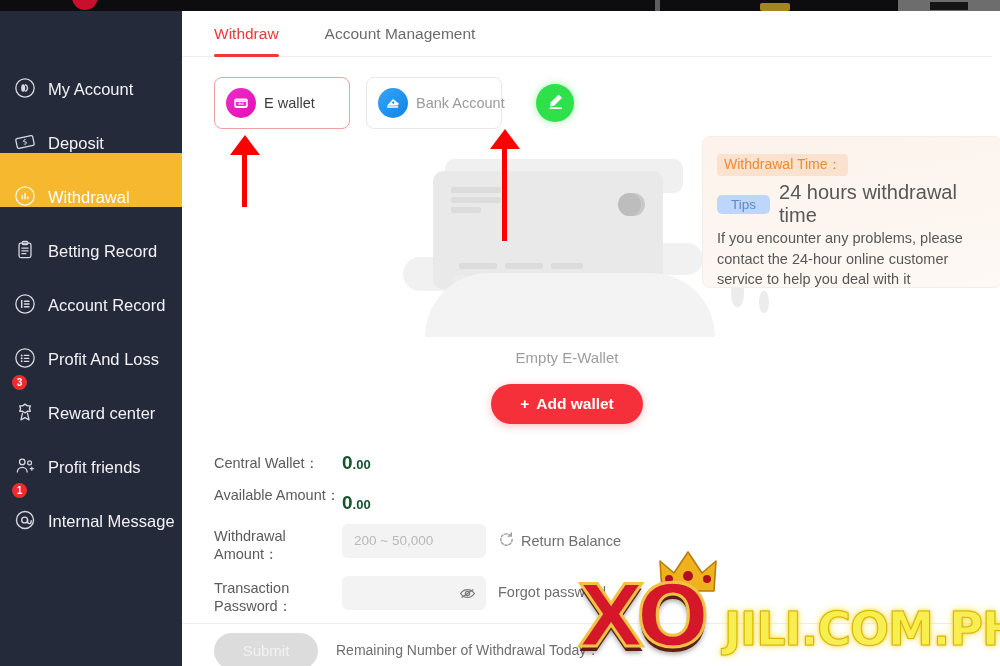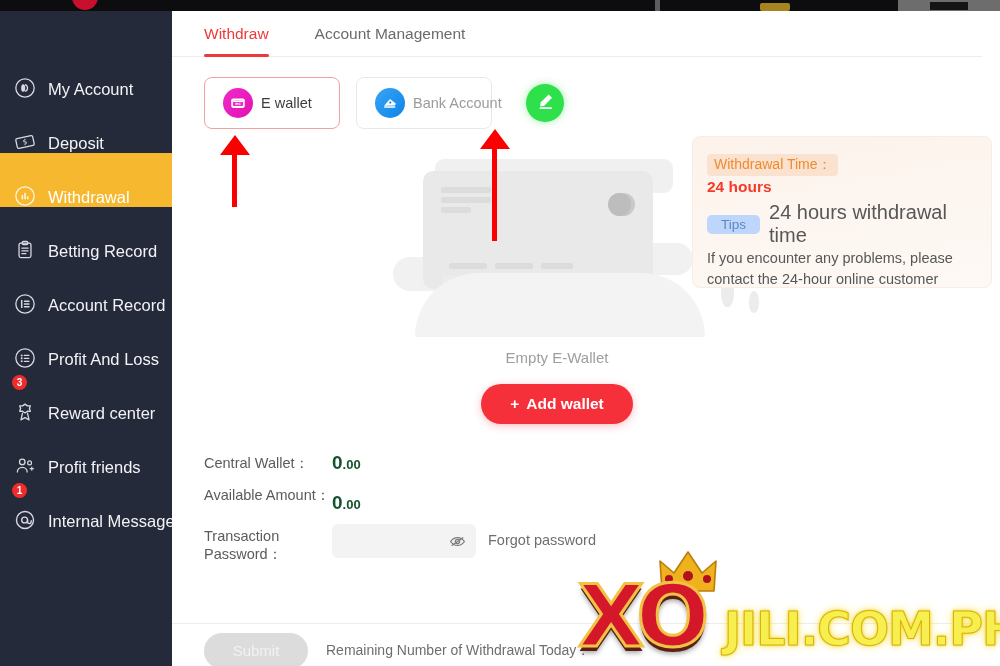--- a/index.html
+++ b/index.html
@@ -69,21 +69,21 @@
     min-width: 15px; height: 15px; padding: 0 4px;
     background: #f02b2b; color: #fff;
     border-radius: 8px;
     font-size: 10px; line-height: 15px; text-align: center;
     font-weight: bold;
     z-index: 3;
   }
 
   
   .main {
-    position: absolute; left: 172px; top: 11px;
+    position: absolute; left: 182px; top: 11px;
     width: 810px; height: 655px;
     background: #ffffff;
   }
 
   .tabbar {
     position: relative;
     height: 46px;
     border-bottom: 1px solid #ededed;
     padding-left: 32px;
     display: flex; align-items: center; gap: 46px;
@@ -101,21 +101,21 @@
   
   .wallet-types {
     position: absolute; left: 32px; top: 66px;
     display: flex; align-items: center; gap: 16px;
   }
   .wt-card {
     width: 136px; height: 52px;
     border: 1px solid #e8e8e8; border-radius: 8px;
     background: #fff;
     display: flex; align-items: center; gap: 8px;
-    padding-left: 18px;
+    padding-left: 11px;
     cursor: pointer;
   }
   .wt-card.selected { border-color: #f3a0a0; }
   .wt-ico { width: 30px; height: 30px; border-radius: 50%; flex:0 0 30px;
             display:flex; align-items:center; justify-content:center; }
   .wt-ico.ewallet { background: linear-gradient(135deg,#ef2bc9,#e410b4); }
   .wt-ico.bank { background: linear-gradient(135deg,#39a5f5,#0b84e8); }
   .wt-label { font-size: 14.5px; color: #3d3d3d; white-space: nowrap; }
   .wt-card:not(.selected) .wt-label { color: #9b9b9b; }
   .edit-fab {
@@ -468,21 +468,20 @@
       <div class="head"></div>
         <div class="shaft" style="height:59px;"></div>
     </div>
     <div class="arrow" style="left:308px;top:118px;height:112px;">
       <div class="head"></div>
         <div class="shaft" style="height:99px;"></div>
     </div>
 
     <div class="tips">
       <div class="tips-head">Withdrawal Time：</div>
-      <div class="tips-hours">24 hours</div>
       <div class="tips-row">
         <span class="tips-pill">Tips</span>
         <span class="tips-inline">24 hours withdrawal time</span>
       </div>
       <div class="tips-body">If you encounter any problems, please contact the 24-hour online customer service to help you deal with it</div>
     </div>
 
     <div class="form">
 
       <div class="frow">
@@ -492,20 +491,33 @@
         </div>
       </div>
 
       <div class="frow" style="margin-top:10px;">
         <div class="flabel">Available Amount：</div>
         <div class="famount" style="padding-top:10px;">
           <span>0</span><span class="cents">.00</span>
         </div>
       </div>
 
+      <div class="frow" style="margin-top:12px;">
+        <div class="flabel">Withdrawal Amount：</div>
+        <input class="finput" type="text" placeholder="200 ~ 50,000" style="">
+        <div class="faction">
+          <span>
+            <svg viewBox="0 0 24 24" width="17" height="17">
+              <path d="M20 12a8 8 0 1 1-2.4-5.7" fill="none" stroke="#9b9b9b" stroke-width="2" stroke-linecap="round" stroke-dasharray="3.2 2.6"></path>
+              <path d="M18.8 2.6v4.6h-4.6" fill="none" stroke="#9b9b9b" stroke-width="2" stroke-linecap="round" stroke-linejoin="round"></path>
+            </svg>
+          </span>
+          <span>Return Balance</span>
+        </div>
+      </div>
 
       <div class="frow" style="margin-top:12px;">
         <div class="flabel">Transaction Password：</div>
         <div class="pwd-wrap">
           <input class="finput" type="password" style="">
           <span class="pwd-eye">
             <svg viewBox="0 0 24 24" width="17" height="17">
               <path d="M2.2 12S6 6.4 12 6.4 21.8 12 21.8 12 18 17.6 12 17.6 2.2 12 2.2 12z" fill="none" stroke="#7b7b7b" stroke-width="1.8"></path>
               <circle cx="12" cy="12" r="3" fill="none" stroke="#7b7b7b" stroke-width="1.8"></circle>
               <path d="M4.4 17.4L19.6 6.8" stroke="#7b7b7b" stroke-width="1.8" stroke-linecap="round"></path>

